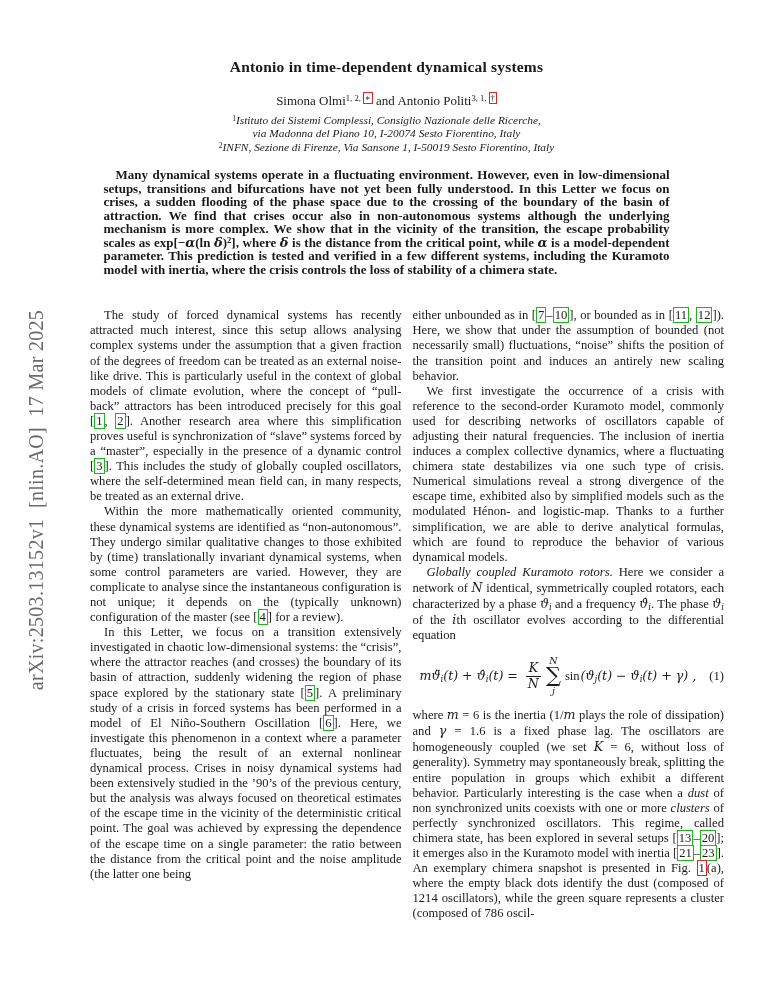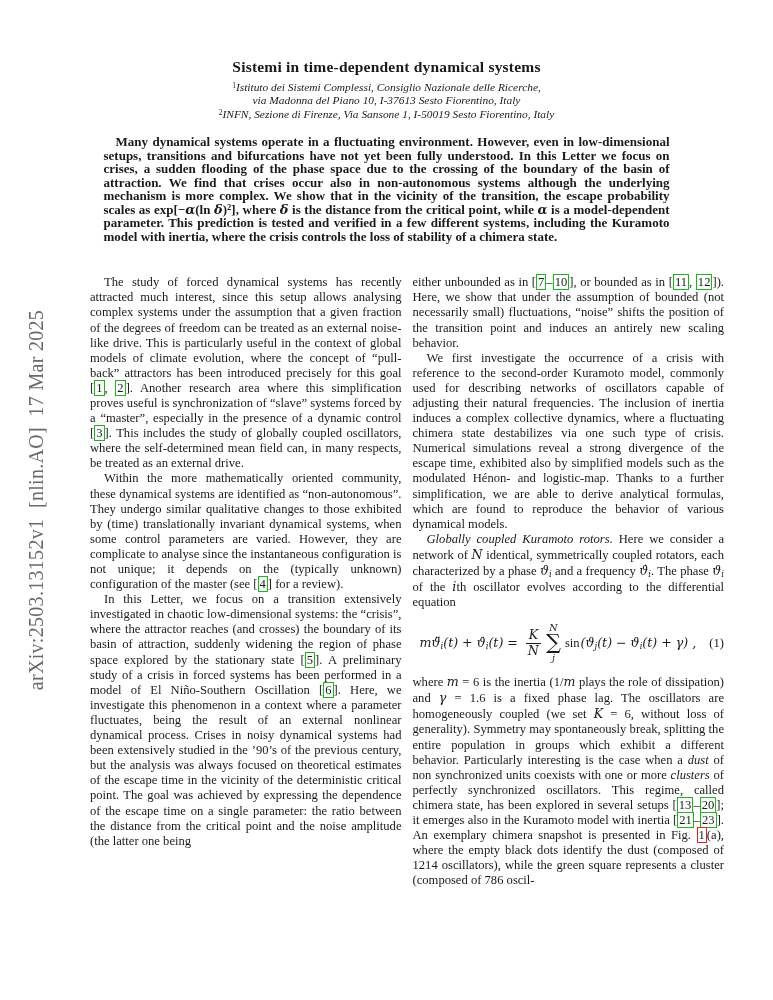--- a/index.html
+++ b/index.html
@@ -73,24 +73,25 @@
   .eq-num{font-style:normal;padding-left:6px;}
 </style>
 </head>
 <body>
 
 <div class="page">
 
   <div class="arxiv-stamp">arXiv:2503.13152v1  [nlin.AO]  17 Mar 2025</div>
 
   <header>
-    <h1 class="title">Sistemi in time-dependent dynamical systems</h1>
+    <h1 class="title">Antonio in time-dependent dynamical systems</h1>
+    <div class="authors"><span class="seg-plain">Simona Olmi</span><span class="seg-sup">1, 2, </span><span class="seg-supref">∗</span><span class="seg-plain"> and Antonio Politi</span><span class="seg-sup">3, 1, </span><span class="seg-supref">†</span></div>
     <div class="affils">
       <div class="affil-line"><span class="seg-sup">1</span><span class="seg-em">Istituto dei Sistemi Complessi, Consiglio Nazionale delle Ricerche,</span></div>
-      <div class="affil-line"><span class="seg-em">via Madonna del Piano 10, I-37613 Sesto Fiorentino, Italy</span></div>
+      <div class="affil-line"><span class="seg-em">via Madonna del Piano 10, I-20074 Sesto Fiorentino, Italy</span></div>
       <div class="affil-line"><span class="seg-sup">2</span><span class="seg-em">INFN, Sezione di Firenze, Via Sansone 1, I-50019 Sesto Fiorentino, Italy</span></div>
     </div>
   </header>
 
   <section class="abstract"><span class="seg-plain">Many dynamical systems operate in a fluctuating environment. However, even in low-dimensional setups, transitions and bifurcations have not yet been fully understood. In this Letter we focus on crises, a sudden flooding of the phase space due to the crossing of the boundary of the basin of attraction. We find that crises occur also in non-autonomous systems although the underlying mechanism is more complex. We show that in the vicinity of the transition, the escape probability scales as exp[−</span><span class="seg-math">α</span><span class="seg-plain">(ln </span><span class="seg-math">δ</span><span class="seg-plain">)</span><span class="seg-sup">2</span><span class="seg-plain">], where </span><span class="seg-math">δ</span><span class="seg-plain"> is the distance from the critical point, while </span><span class="seg-math">α</span><span class="seg-plain"> is a model-dependent parameter. This prediction is tested and verified in a few different systems, including the Kuramoto model with inertia, where the crisis controls the loss of stability of a chimera state.</span></section>
 
   <main class="columns">
 
     <div class="col">
       <p class="para indent"><span class="seg-plain">The study of forced dynamical systems has recently attracted much interest, since this setup allows analysing complex systems under the assumption that a given fraction of the degrees of freedom can be treated as an external noise-like drive. This is particularly useful in the context of global models of climate evolution, where the concept of “pull-back” attractors has been introduced precisely for this goal [</span><span class="seg-cite">1</span><span class="seg-plain">, </span><span class="seg-cite">2</span><span class="seg-plain">].  Another research area where this simplification proves useful is synchronization of “slave” systems forced by a “master”, especially in the presence of a dynamic control [</span><span class="seg-cite">3</span><span class="seg-plain">]. This includes the study of globally coupled oscillators, where the self-determined mean field can, in many respects, be treated as an external drive.</span></p>

